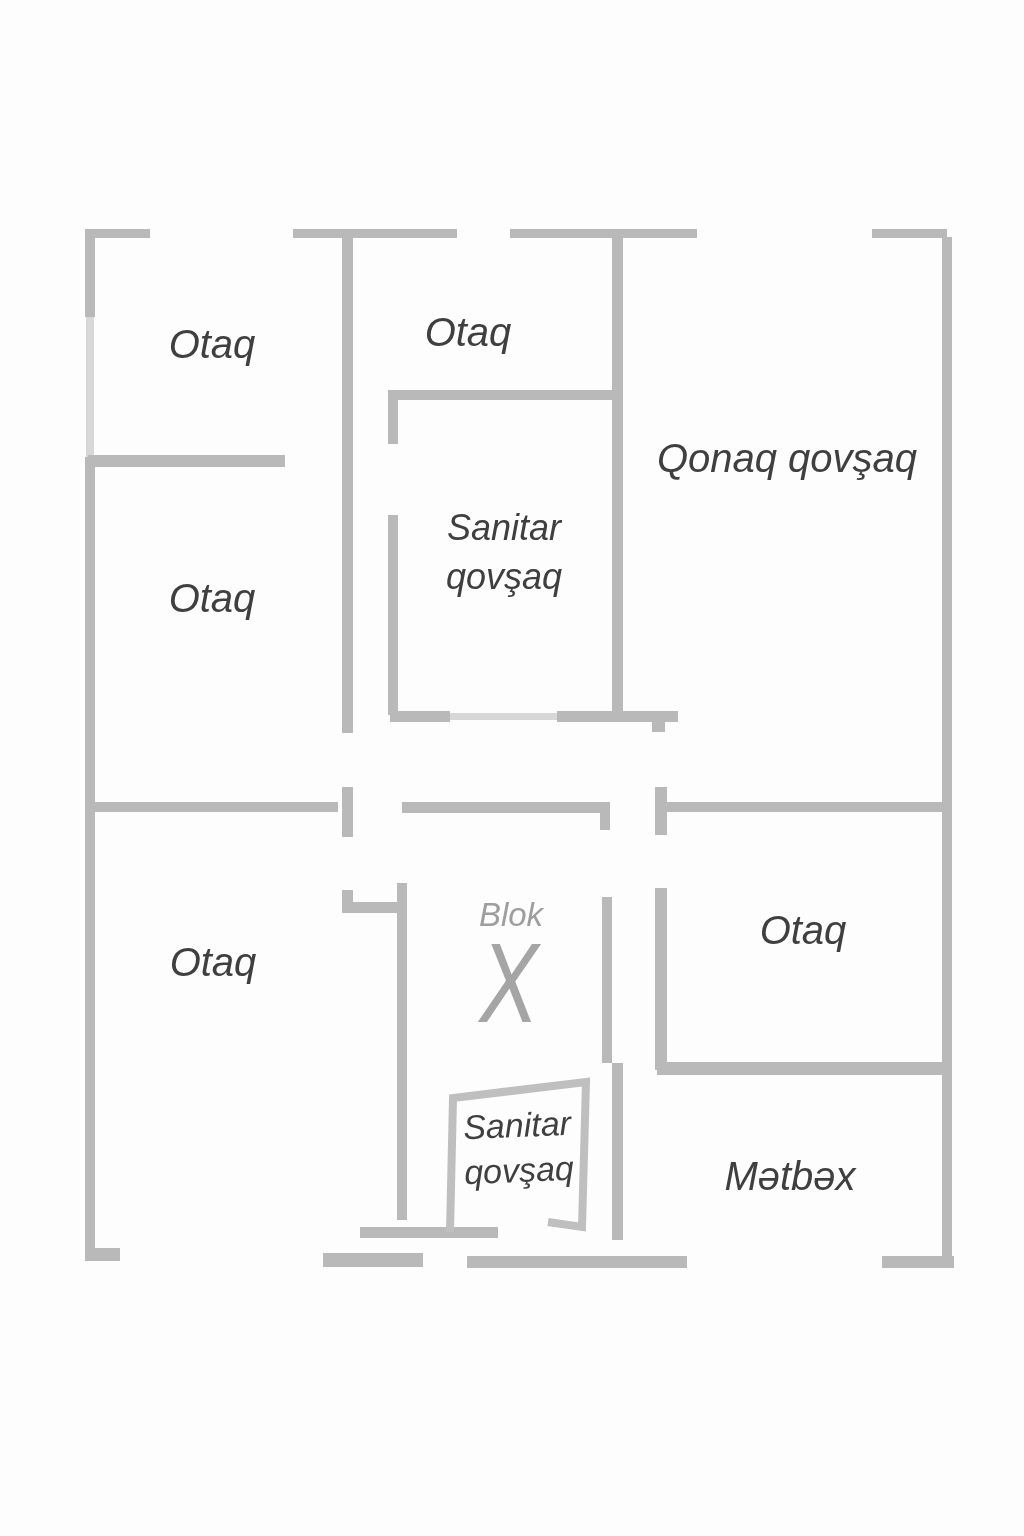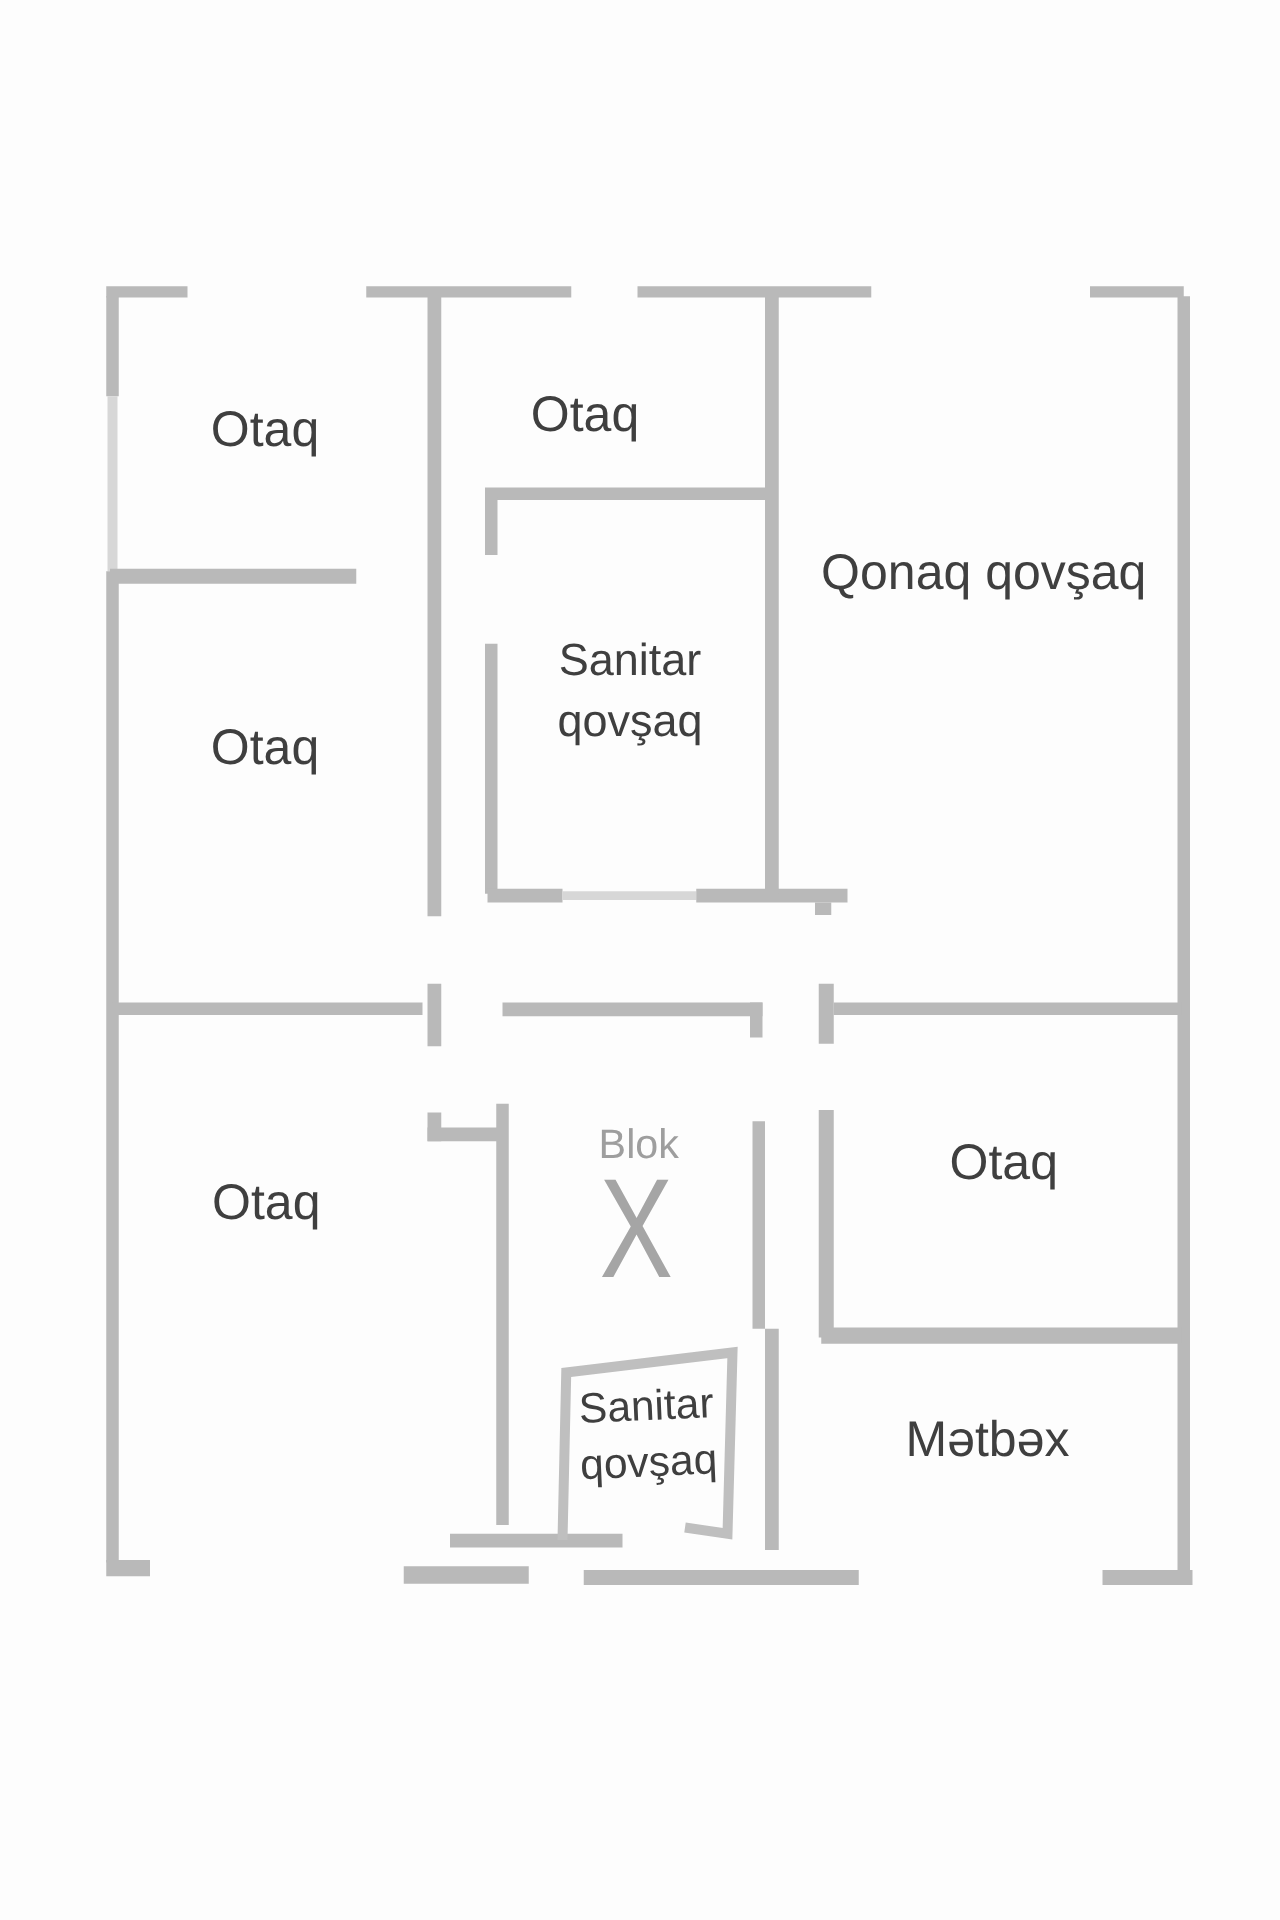--- a/index.html
+++ b/index.html
@@ -9,20 +9,21 @@
     --ink:#3f3f3f;
     --muted:#9e9e9e;
   }
   html,body{margin:0;padding:0;background:#fff;}
   .stage{
     position:relative;
     width:1024px;height:1536px;
     background:var(--bg);
     overflow:hidden;
     font-family:"Liberation Sans","DejaVu Sans",sans-serif;
+    font-style:italic;
   }
   .plan-svg{position:absolute;left:0;top:0;}
   .wall{fill:var(--wall);}
   .wall-light{fill:var(--wall-light);}
   .wall-stroke{fill:none;stroke:#bfbfbf;stroke-width:8;}
   .room-label{
     position:absolute;
     transform:translate(-50%,-50%);
     font-size:40px;
     color:var(--ink);
@@ -116,15 +117,15 @@
 
   <div class="blok-x" style="left:509px;top:983px">X</div>
 
   <div class="room-label" style="left:803px;top:930px">Otaq</div>
 
   <div class="room-label small2" style="left:518px;top:1148px">
     <div>Sanitar</div>
     <div>qovşaq</div>
   </div>
 
-  <div class="room-label" style="left:790px;top:1152px">Mətbəx</div>
+  <div class="room-label" style="left:790px;top:1176px">Mətbəx</div>
 
 </div>
 
 </body></html>

